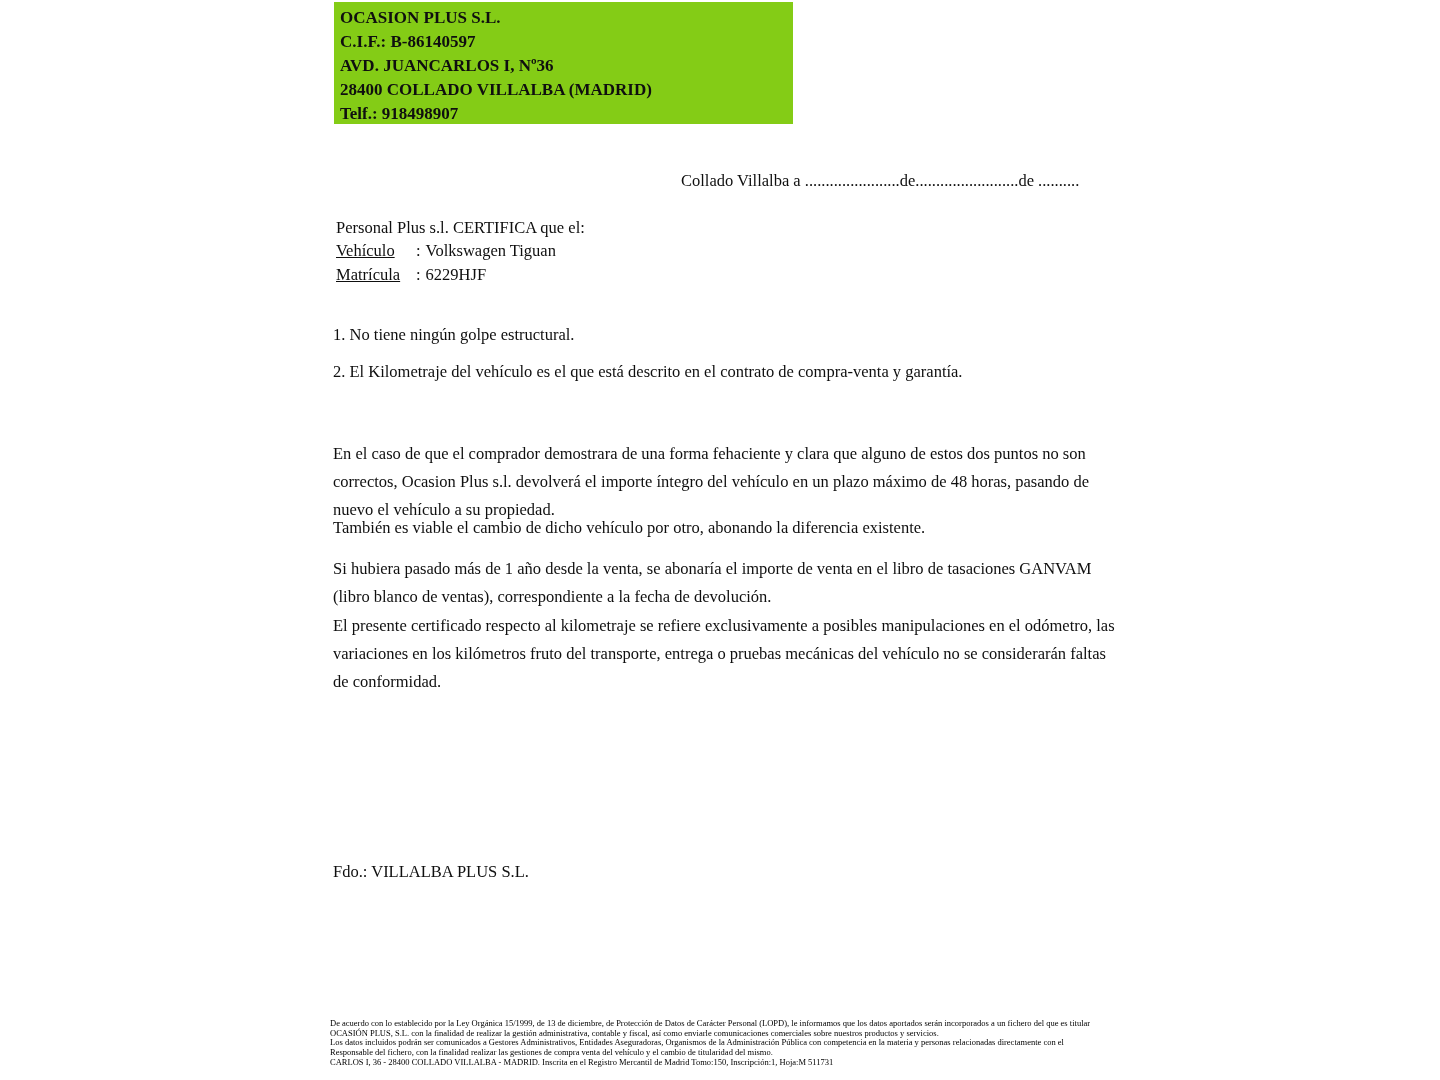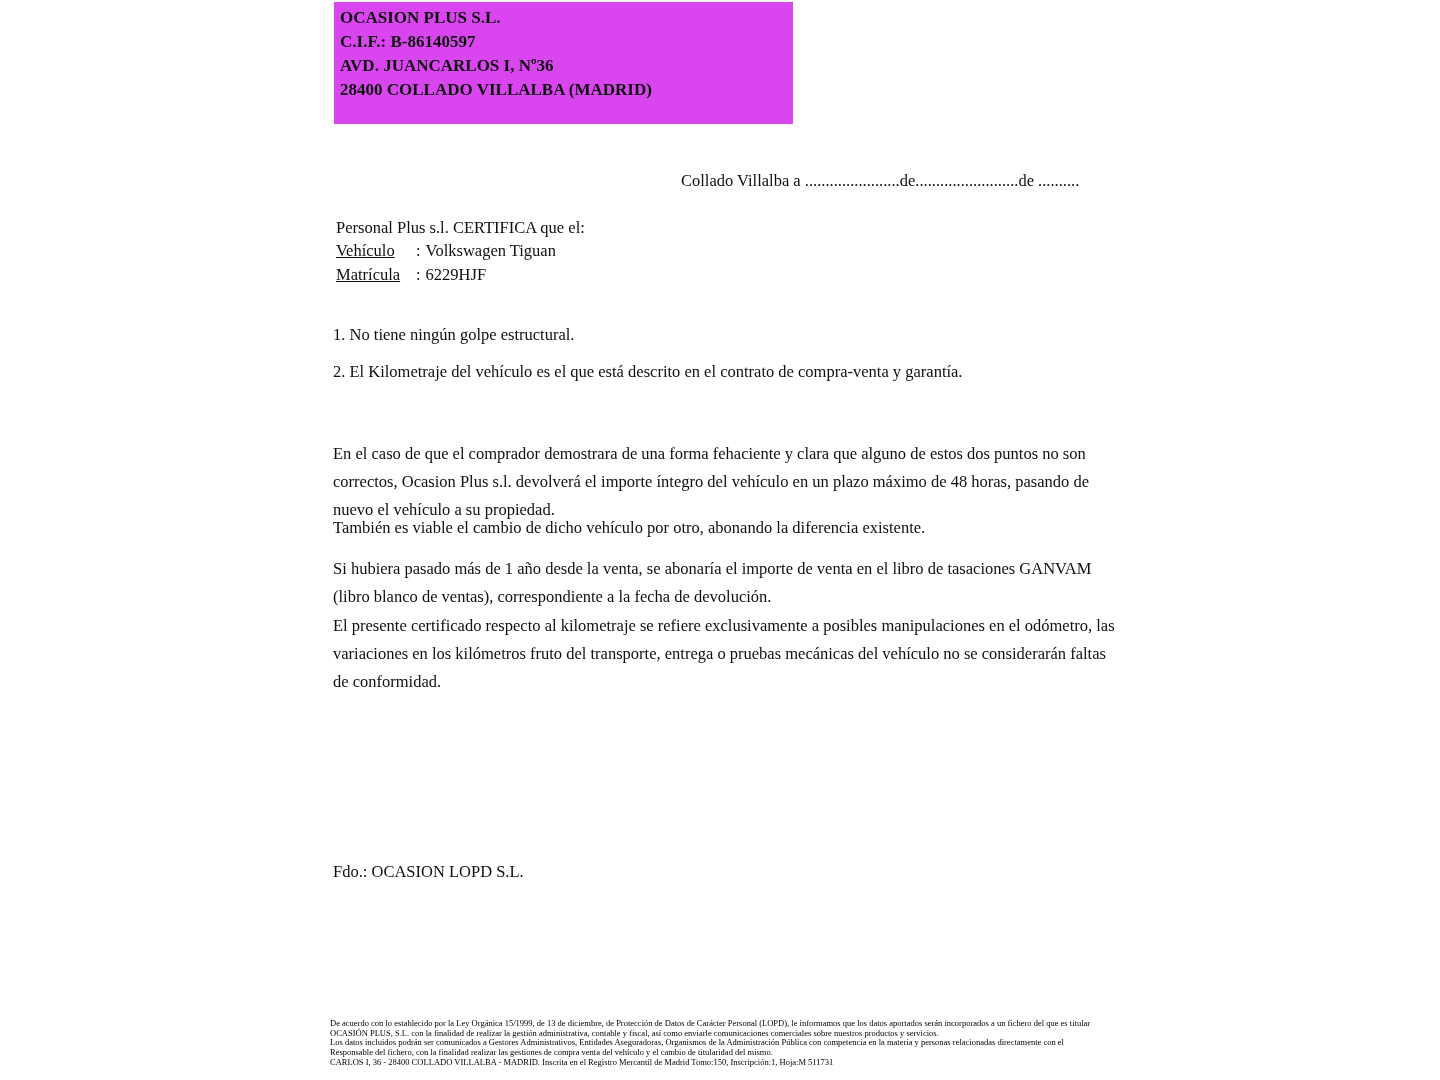--- a/index.html
+++ b/index.html
@@ -16,21 +16,21 @@
     overflow: hidden;
   }
   .abs { position: absolute; }
 
   
   .header-box {
     left: 334px;
     top: 2px;
     width: 459px;
     height: 122px;
-    background: #d946ef;
+    background: #84cc16;
     box-sizing: border-box;
     padding: 4px 8px 0 6px;
   }
   .header-box .hline {
     font-weight: bold;
     font-size: 17px;
     line-height: 24px;
     white-space: nowrap;
   }
 
@@ -104,20 +104,21 @@
   }
 </style>
 </head>
 <body>
 
 <div class="abs header-box">
   <div class="hline">OCASION PLUS S.L.</div>
   <div class="hline">C.I.F.: B-86140597</div>
   <div class="hline">AVD. JUANCARLOS I, Nº36</div>
   <div class="hline">28400 COLLADO VILLALBA (MADRID)</div>
+  <div class="hline">Telf.: 918498907</div>
 </div>
 
 <div class="abs date-line">Collado Villalba a .......................de.........................de ..........</div>
 
 <div class="abs cert-block">
   <div>Personal Plus s.l. CERTIFICA que el:</div>
   <div class="field-row">
     <span class="field-label-cell"><span class="u">Vehículo</span></span><span class="field-sep">:</span><span>Volkswagen Tiguan</span>
   </div>
   <div class="field-row">
@@ -126,21 +127,21 @@
 </div>
 
 <div class="abs point point-1">1. No tiene ningún golpe estructural.</div>
 <div class="abs point point-2">2. El Kilometraje del vehículo es el que está descrito en el contrato de compra-venta y garantía.</div>
 
 <div class="abs para para-1">En el caso de que el comprador demostrara de una forma fehaciente y clara que alguno de estos dos puntos no son correctos, Ocasion Plus s.l. devolverá el importe íntegro del vehículo en un plazo máximo de 48 horas, pasando de nuevo el vehículo a su propiedad.</div>
 <div class="abs para para-2">También es viable el cambio de dicho vehículo por otro, abonando la diferencia existente.</div>
 <div class="abs para para-3">Si hubiera pasado más de 1 año desde la venta, se abonaría el importe de venta en el libro de tasaciones GANVAM (libro blanco de ventas), correspondiente a la fecha de devolución.</div>
 <div class="abs para para-4">El presente certificado respecto al kilometraje se refiere exclusivamente a posibles manipulaciones en el odómetro, las variaciones en los kilómetros fruto del transporte, entrega o pruebas mecánicas del vehículo no se considerarán faltas de conformidad.</div>
 
-<div class="abs signature">Fdo.: OCASION LOPD S.L.</div>
+<div class="abs signature">Fdo.: VILLALBA PLUS S.L.</div>
 
 <div class="abs legal">
   <div class="lline">De acuerdo con lo establecido por la Ley Orgánica 15/1999, de 13 de diciembre, de Protección de Datos de Carácter Personal (LOPD), le informamos que los datos aportados serán incorporados a un fichero del que es titular</div>
   <div class="lline">OCASIÓN PLUS, S.L. con la finalidad de realizar la gestión administrativa, contable y fiscal, así como enviarle comunicaciones comerciales sobre nuestros productos y servicios.</div>
   <div class="lline">Los datos incluidos podrán ser comunicados a Gestores Administrativos, Entidades Aseguradoras, Organismos de la Administración Pública con competencia en la materia y personas relacionadas directamente con el</div>
   <div class="lline">Responsable del fichero, con la finalidad realizar las gestiones de compra venta del vehículo y el cambio de titularidad del mismo.</div>
   <div class="lline">CARLOS I, 36 - 28400 COLLADO VILLALBA - MADRID. Inscrita en el Registro Mercantil de Madrid Tomo:150, Inscripción:1, Hoja:M 511731</div>
 </div>
 
 </body></html>

